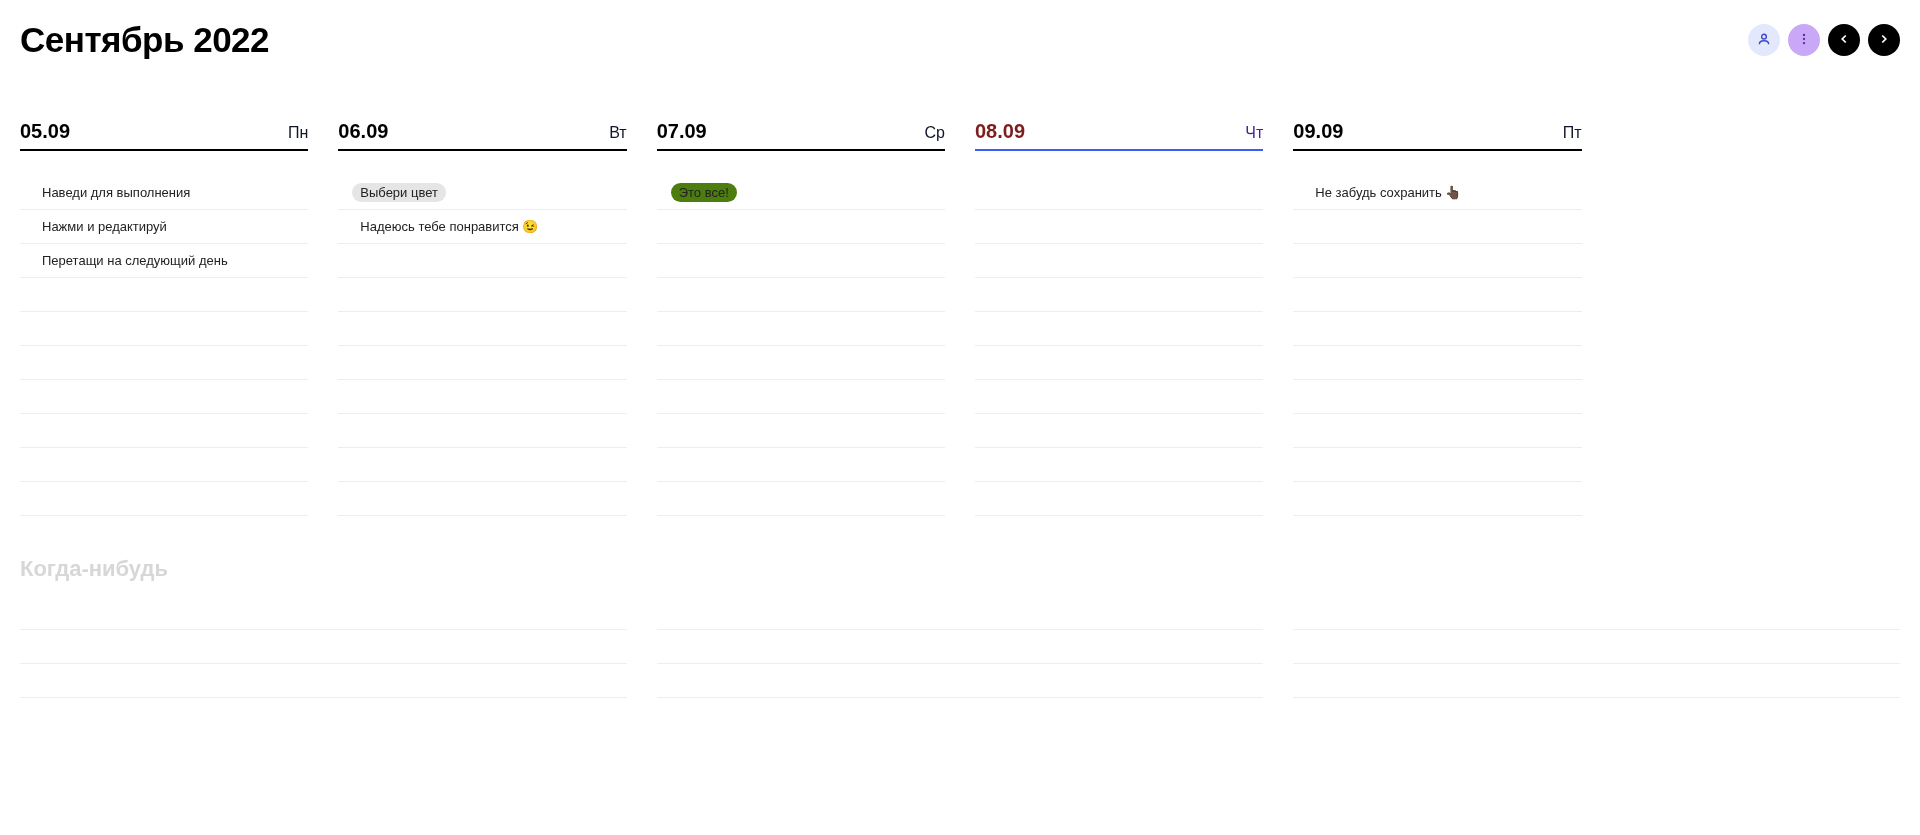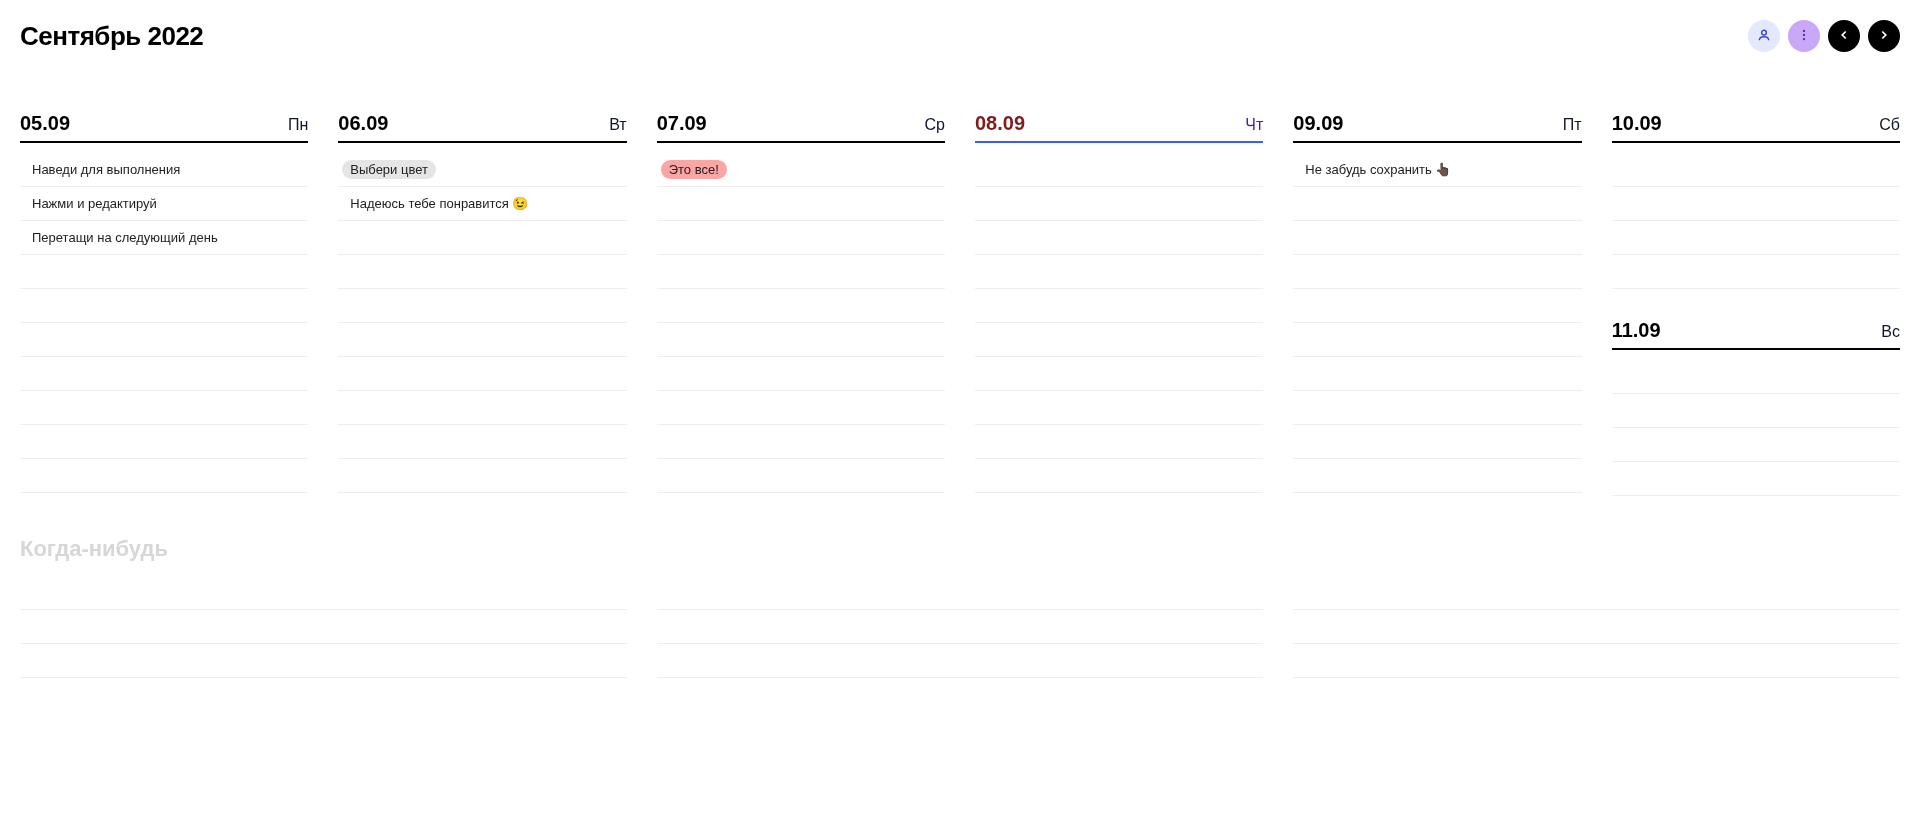--- a/index.html
+++ b/index.html
@@ -11,21 +11,21 @@
     padding: 20px;
   }
 
   .header {
     display: flex;
     align-items: center;
     justify-content: space-between;
     margin-bottom: 60px;
   }
   .title {
-    font-size: 26px;
+    font-size: 35px;
     font-weight: 800;
     letter-spacing: -0.5px;
   }
   .header-actions {
     display: flex;
     align-items: center;
     gap: 8px;
   }
   .icon-btn {
     width: 32px;
@@ -47,21 +47,21 @@
     gap: 30px;
     margin-bottom: 40px;
   }
   .day-col { display: flex; flex-direction: column; }
   .day-header {
     display: flex;
     align-items: baseline;
     justify-content: space-between;
     border-bottom: 2px solid #000;
     padding-bottom: 6px;
-    margin-bottom: 10px;
+    margin-bottom: 25px;
   }
   .day-header.today { border-bottom-color: #3b5bff; }
   .day-date { font-size: 20px; font-weight: 800; }
   .day-date.today { color: #7f1d1d; }
   .day-dow { font-size: 16px; color: #0f172a; }
   .day-dow.today { color: #4c1d95; }
 
   .slots { display: flex; flex-direction: column; }
   .slot {
     height: 34px;
@@ -69,23 +69,24 @@
     display: flex;
     align-items: center;
     padding: 0 4px;
     font-size: 13px;
     color: #222;
   }
   .slot-text {
     padding: 2px 8px;
     border-radius: 10px;
     display: inline-block;
+    margin-left: 10px;
   }
   .slot-text.hl-yellow { background: #e5e5e5; }
-  .slot-text.hl-green { background: #fca5a5; }
+  .slot-text.hl-green { background: #4d7c0f; }
 
   .weekend-col { display: flex; flex-direction: column; }
   .weekend-day { display: flex; flex-direction: column; }
   .weekend-day + .weekend-day { margin-top: 30px; }
 
   .someday-section { margin-top: 4px; }
   .someday-title {
     font-size: 22px;
     font-weight: 800;
     color: #d7d7d7;
@@ -239,46 +240,20 @@
         <div class="slot"></div>
         <div class="slot"></div>
         <div class="slot"></div>
         <div class="slot"></div>
         <div class="slot"></div>
         <div class="slot"></div>
         <div class="slot"></div>
         <div class="slot"></div>
       </div>
     </div>
-    <div class="weekend-col">
-      <div class="weekend-day">
-        <div class="day-header">
-          <div class="day-date">10.09</div>
-          <div class="day-dow">Сб</div>
-        </div>
-        <div class="slots">
-          <div class="slot"></div>
-          <div class="slot"></div>
-          <div class="slot"></div>
-          <div class="slot"></div>
-        </div>
-      </div>
-      <div class="weekend-day">
-        <div class="day-header">
-          <div class="day-date">11.09</div>
-          <div class="day-dow">Вс</div>
-        </div>
-        <div class="slots">
-          <div class="slot"></div>
-          <div class="slot"></div>
-          <div class="slot"></div>
-          <div class="slot"></div>
-        </div>
-      </div>
-    </div>
   </div>
 
 <div class="someday-section">
   <div class="someday-title">Когда-нибудь</div>
   <div class="someday-rows" id="someday">
       <div>
         <div class="someday-cell"></div>
         <div class="someday-cell"></div>
         <div class="someday-cell"></div>
       </div>

